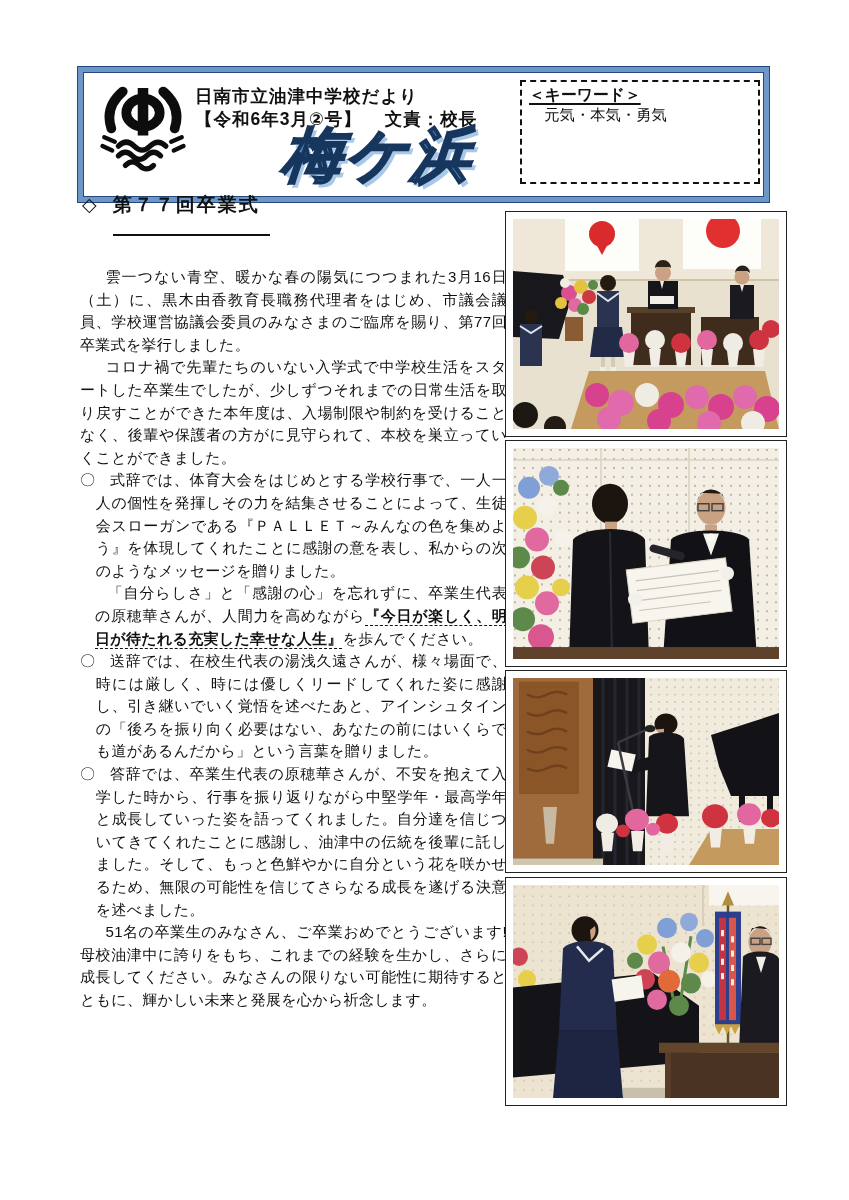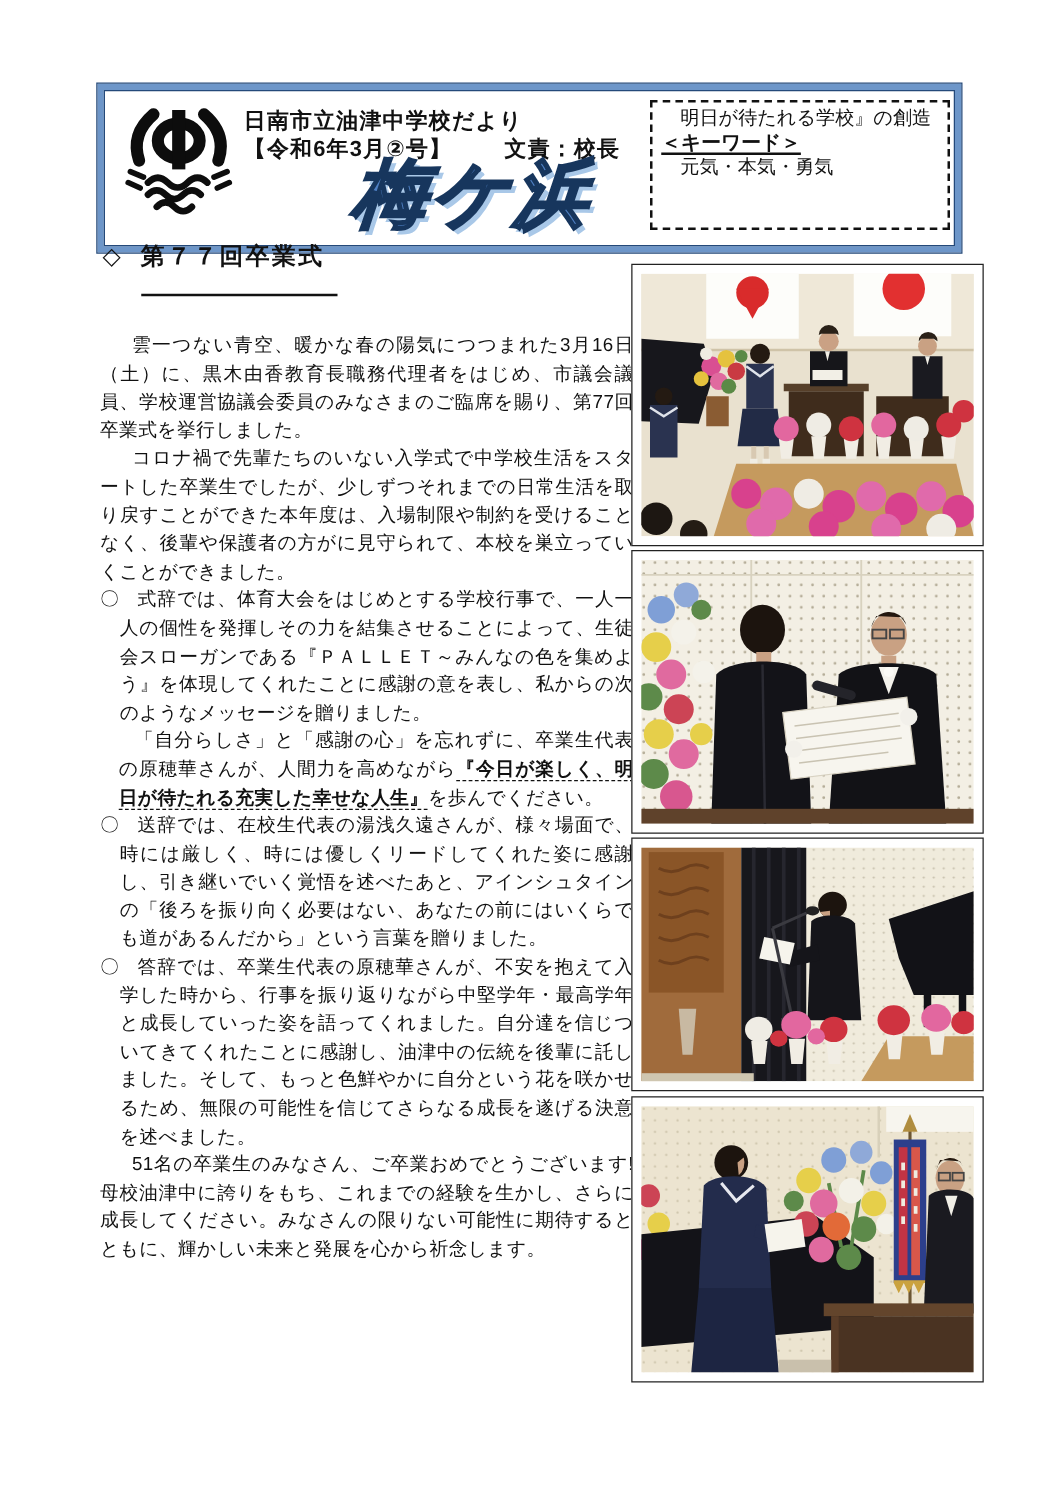--- a/index.html
+++ b/index.html
@@ -15,21 +15,21 @@
     background:#fff; border:5px solid #6d96c9; outline:1.5px solid #24497a;
   }
   .header-box::after { content:""; position:absolute; inset:0; border:1.5px solid #24497a; pointer-events:none; }
 
   .logo { position:absolute; left:16px; top:10px; width:88px; height:100px; }
 
   .pub-lines {
     position:absolute; left:112px; top:13px;
     font-weight:bold; font-size:17.5px; line-height:23px; letter-spacing:1px; white-space:nowrap;
   }
-  .issue-row span + span { margin-left:36px; }
+  .issue-row span + span { margin-left:17px; }
 
   .brand {
     position:absolute; left:126px; top:44px; width:340px; text-align:center;
     font-size:59px; font-weight:bold; font-style:italic; letter-spacing:5px;
     color:#4f80c4; -webkit-text-stroke:2.2px #17365d;
     text-shadow:4px 4px 0 #a9c8e8; transform:skewX(-5deg); white-space:nowrap;
   }
 
   .vision-box {
     position:absolute; left:437px; top:8px; width:240px; height:104px;
@@ -100,21 +100,20 @@
       <div>日南市立油津中学校だより</div>
       <div class="issue-row">
         <span>【令和6年3月②号】</span>
         <span>文責：校長</span>
       </div>
     </div>
 
     <div class="brand">梅ケ浜</div>
 
     <div class="vision-box">
-      <div class="vb-ind">明日が待たれる学校』の創造</div>
       <div class="vb-h">＜キーワード＞</div>
       <div class="vb-ind">元気・本気・勇気</div>
     </div>
   </div>
 
   <div class="article-heading">
     <span class="diamond">◇</span><span class="ttl">第７７回卒業式</span>
   </div>
 
   <div class="text-col">

